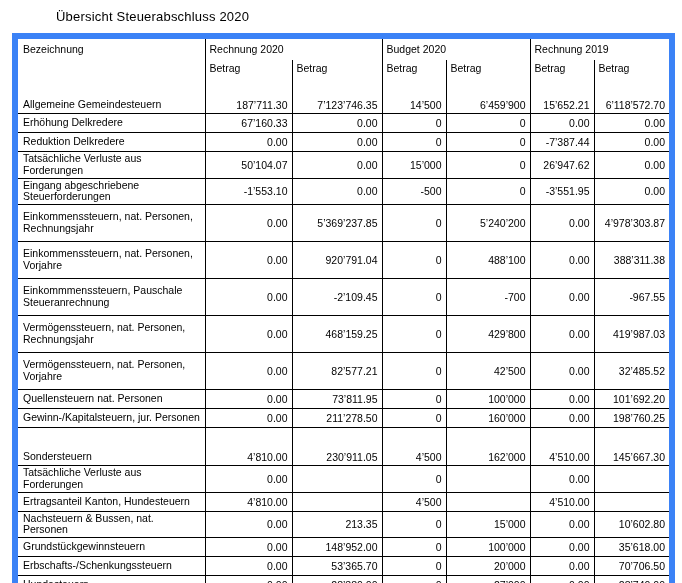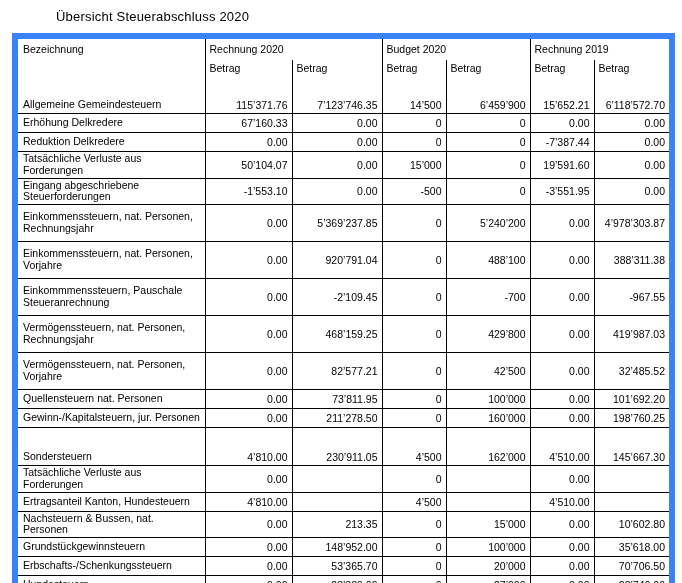--- a/index.html
+++ b/index.html
@@ -104,21 +104,21 @@
       <th class="amount">Betrag</th>
       <th class="amount">Betrag</th>
       <th class="amount">Betrag</th>
       <th class="amount">Betrag</th>
       <th class="amount">Betrag</th>
     </tr>
   </thead>
   <tbody>
       <tr class="section">
     <td class="label">Allgemeine Gemeindesteuern</td>
-  <td class="val">115’371.76</td>
+  <td class="val">187’711.30</td>
         <td class="val">7’123’746.35</td>
         <td class="val">14’500</td>
         <td class="val">6’459’900</td>
         <td class="val">15’652.21</td>
         <td class="val">6’118’572.70</td>
       </tr>
       <tr>
     <td class="label">Erhöhung Delkredere</td>
   <td class="val">67’160.33</td>
         <td class="val">0.00</td>
@@ -135,21 +135,21 @@
         <td class="val">0</td>
         <td class="val">-7’387.44</td>
         <td class="val">0.00</td>
       </tr>
       <tr>
     <td class="label">Tatsächliche Verluste aus Forderungen</td>
   <td class="val">50’104.07</td>
         <td class="val">0.00</td>
         <td class="val">15’000</td>
         <td class="val">0</td>
-        <td class="val">19’591.60</td>
+        <td class="val">26’947.62</td>
         <td class="val">0.00</td>
       </tr>
       <tr>
     <td class="label">Eingang abgeschriebene Steuerforderungen</td>
   <td class="val">-1’553.10</td>
         <td class="val">0.00</td>
         <td class="val">-500</td>
         <td class="val">0</td>
         <td class="val">-3’551.95</td>
         <td class="val">0.00</td>

